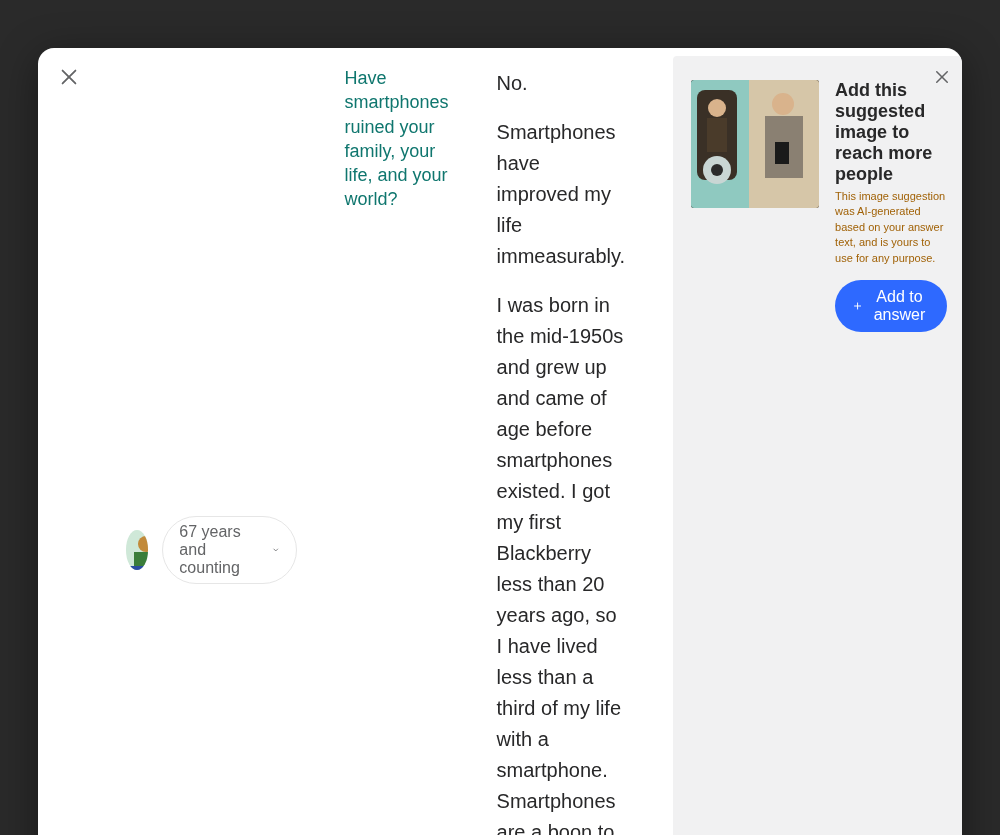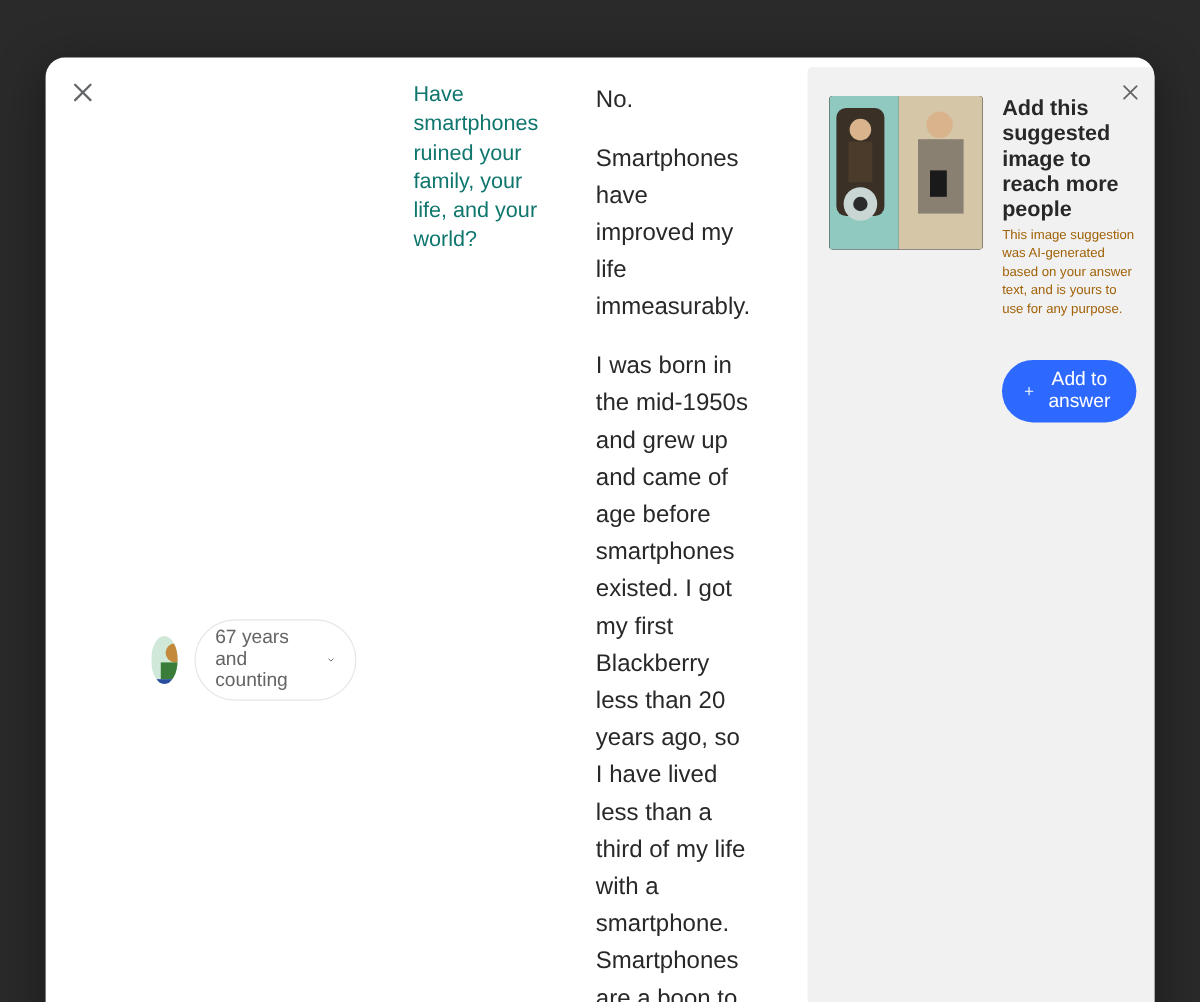--- a/index.html
+++ b/index.html
@@ -120,21 +120,20 @@
     align-items: center;
     gap: 8px;
     background: #2e69ff;
     color: #fff;
     border-radius: 999px;
     padding: 8px 18px;
     font-size: 16px;
     font-weight: 500;
     cursor: pointer;
     border: none;
-    margin-top: 20px;
   }
   .btn-outline {
     display: inline-flex;
     align-items: center;
     gap: 8px;
     background: transparent;
     color: #2e69ff;
     border: 1px solid #2e69ff;
     border-radius: 999px;
     padding: 8px 18px;

